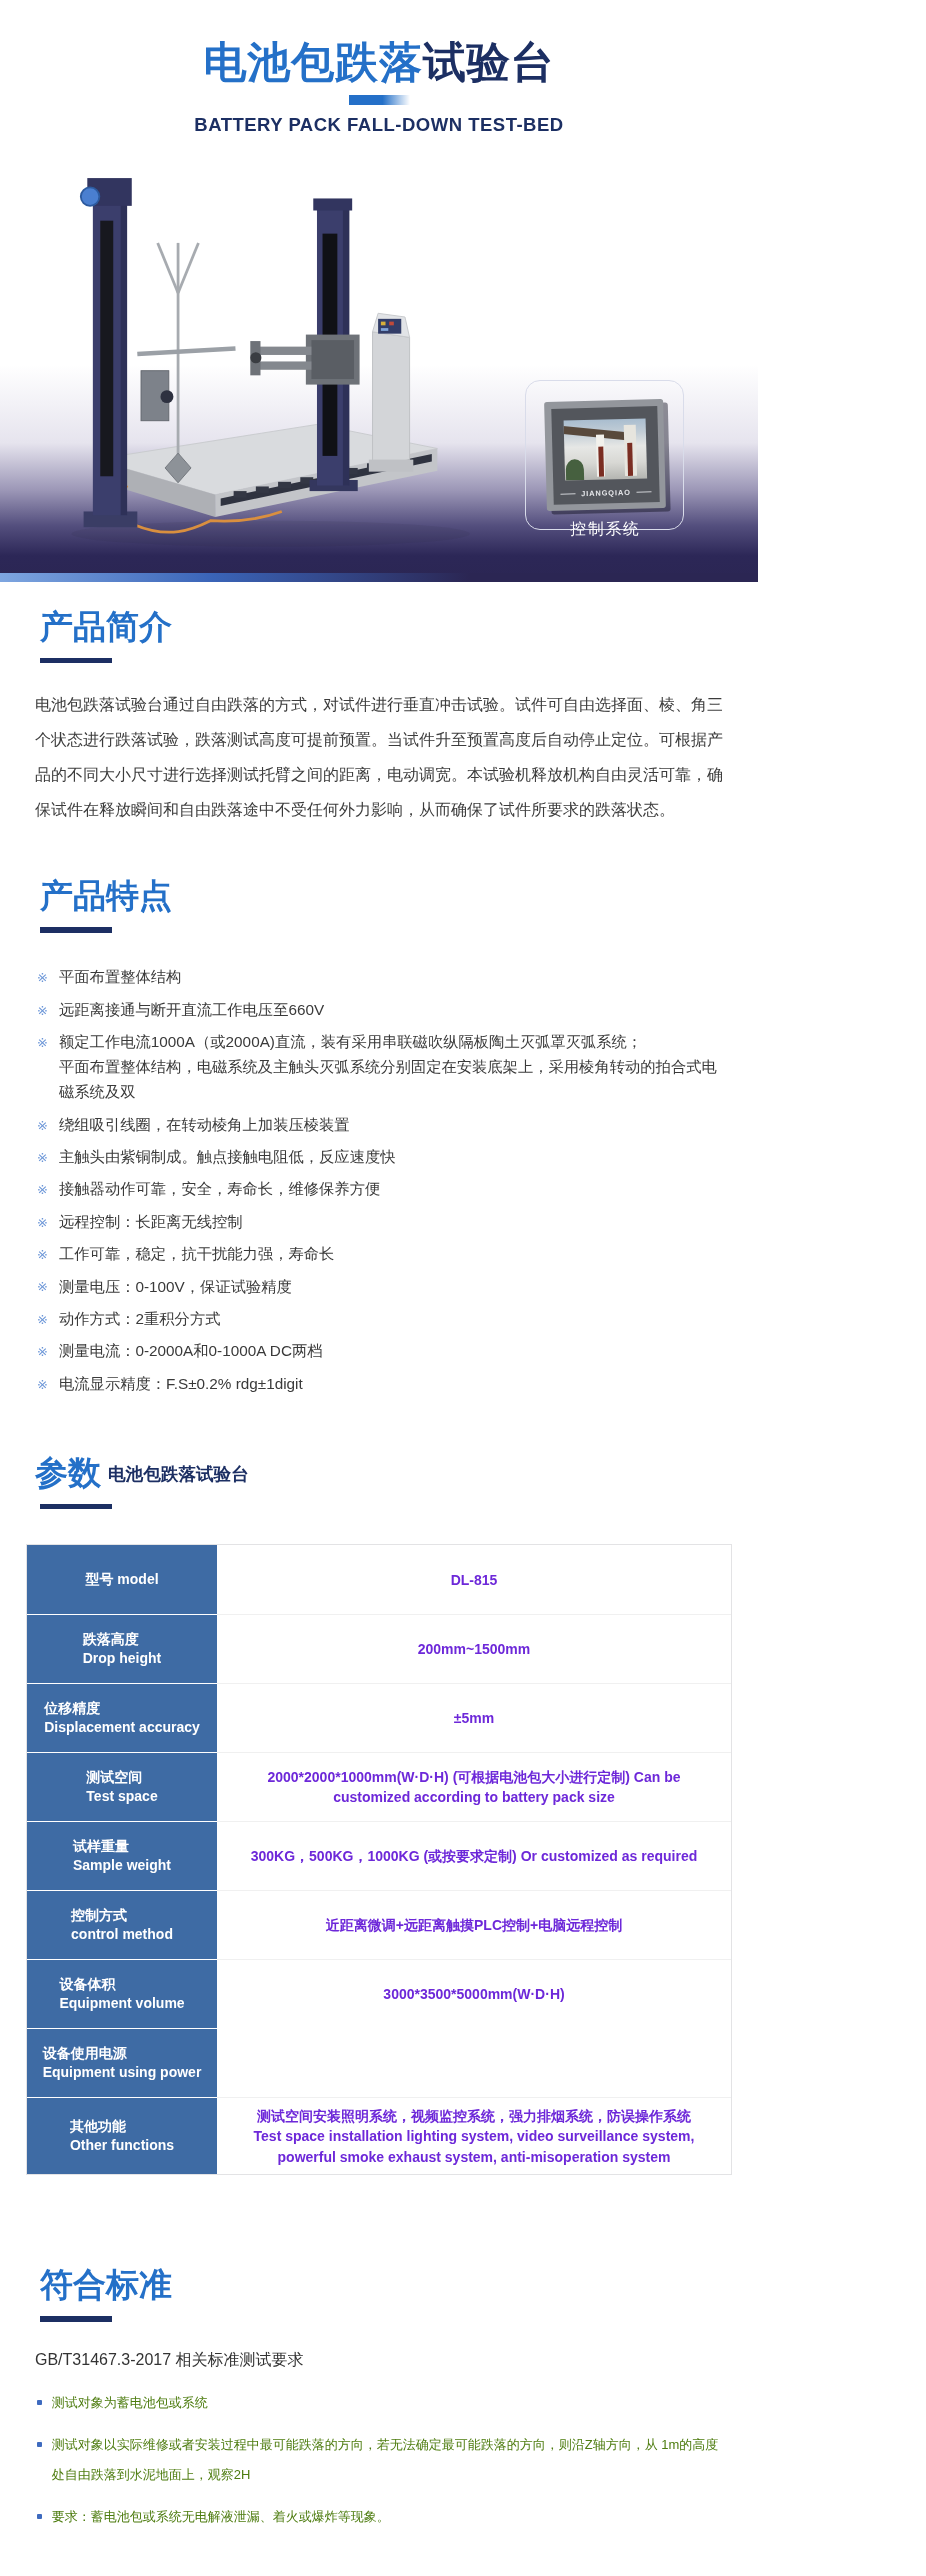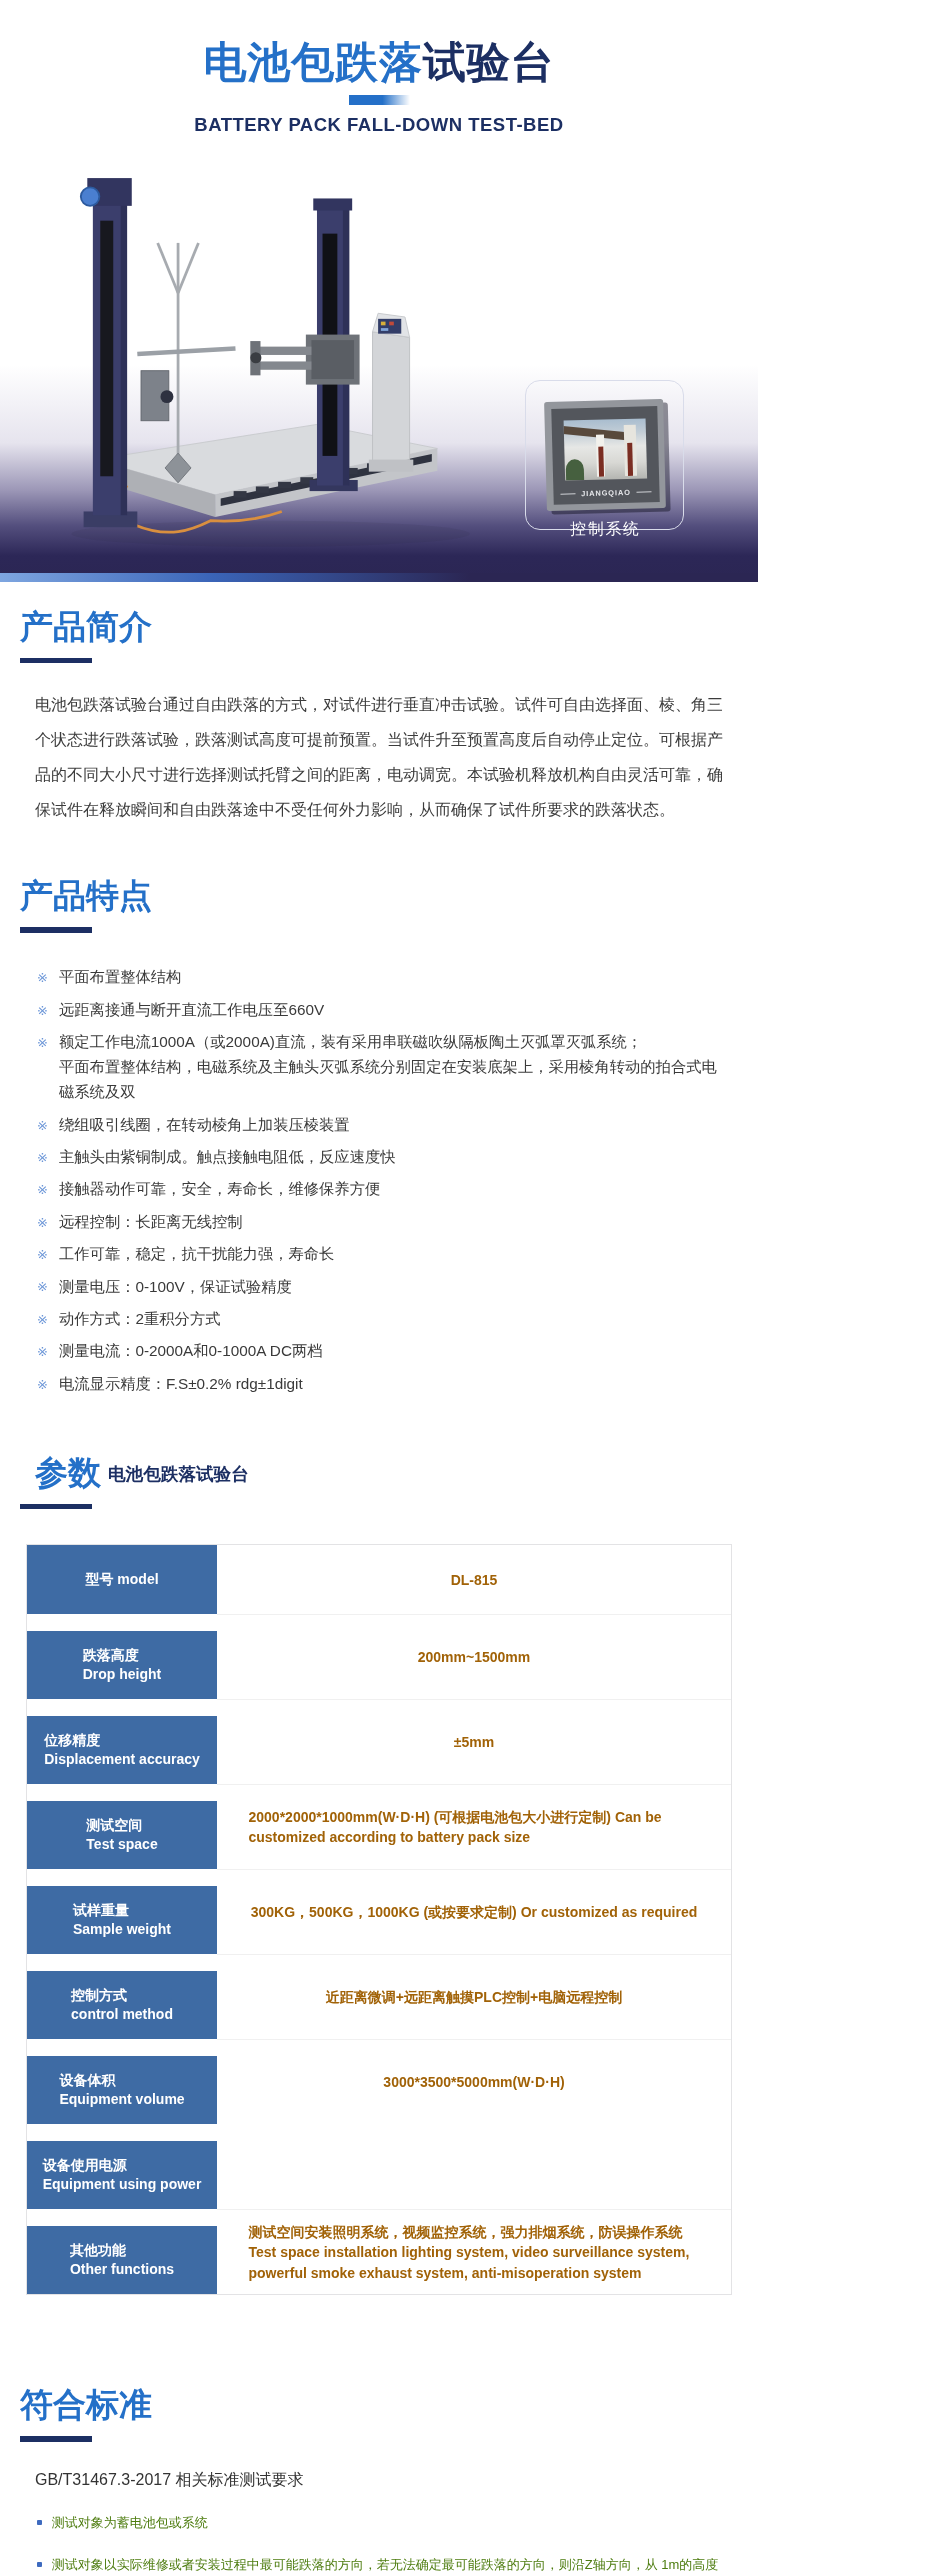--- a/index.html
+++ b/index.html
@@ -48,46 +48,46 @@
   .door.d1{left:42%;top:46%;width:6%;height:50%;}
   .door.d2{left:78%;top:40%;width:6%;height:56%;}
   .bush{position:absolute;left:2%;bottom:0;width:22%;height:34%;background:#46603f;border-radius:50% 50% 0 0;}
   .panel-brand{position:absolute;left:0;right:0;bottom:5.6px;display:flex;align-items:center;justify-content:center;
     gap:5.6px;color:#e8e9ec;font-size:7.4px;letter-spacing:0.9px;font-weight:700;}
   .panel-brand::before,.panel-brand::after{content:"";width:15px;height:0.9px;background:#cfd1d5;}
   .ctrl-label{position:absolute;right:74px;top:372px;width:157px;text-align:center;
     color:#fff;font-size:15.7px;letter-spacing:1.9px;}
 
   
-  .sec{padding:0 20px;}
+  .sec{padding:0 40px;}
   .sec-head{font-size:33px;font-weight:800;color:var(--accent);line-height:41px;}
   .sec-bar{width:72px;height:5.6px;background:var(--navy);margin-top:11px;}
   .mt-intro{margin-top:24px;}
   .mt-feat{margin-top:48px;}
   .mt-stds{margin-top:89px;}
 
   .intro-p{margin:24px 35px 0;font-size:16px;line-height:35px;color:#3c3c3c;text-align:justify;}
 
   .features{margin:31.5px 37px 0;padding:0;list-style:none;}
   .features li{position:relative;padding-left:22px;font-size:15.3px;line-height:25px;
     color:#3a3a3a;margin-bottom:7.4px;white-space:pre-line;}
   .features .mark{position:absolute;left:0;top:0.9px;color:#6d97d8;font-size:13px;}
 
   .params-head{display:flex;align-items:flex-end;gap:7px;margin:56px 35px 0;}
   .params-head .sub{font-size:17.6px;font-weight:700;color:var(--navy);padding-bottom:6.5px;}
 
   .ptable{margin:35px 26px 0;border:0.9px solid #e3e3e5;background:#fff;}
   .prow{display:flex;}
-  .prow + .prow .pcell-h{border-top:1.9px solid #fff;margin-top:16px;}
+  .prow + .prow .pcell-h{border-top:1.9px solid #fff;}
   .prow + .prow .pcell-v{border-top:0.9px solid #f0f0f0;}
   .pcell-h{flex:0 0 190px;width:190px;background:var(--tableblue);color:#fff;font-weight:700;
     font-size:14px;line-height:19.5px;display:flex;align-items:center;justify-content:center;
     white-space:pre-line;min-height:69px;padding:7.4px 5.6px;box-sizing:border-box;}
-  .pcell-v{flex:1;display:flex;align-items:center;justify-content:center;
-    font-weight:700;font-size:14px;line-height:20.4px;color:#a16207;padding:7.4px 31.5px;
+  .pcell-v{flex:1;display:flex;align-items:center;justify-content:center;text-align:center;
+    font-weight:700;font-size:14px;line-height:20.4px;color:#6d28d9;padding:7.4px 31.5px;
     box-sizing:border-box;white-space:pre-line;}
 
   .stds-intro{margin:28px 35px 0;font-size:16px;color:#333;}
   .stds{margin:16.7px 35px 0;list-style:none;padding:0;}
   .stds li{position:relative;padding-left:16.7px;font-size:13px;line-height:30px;
     color:#4d7c0f;margin-bottom:12px;}
   .stds .dot{position:absolute;left:1.9px;top:12px;width:5.6px;height:5.6px;background:#3f6bbf;border-radius:0.9px;}
 </style>
 </head>
 <body>

